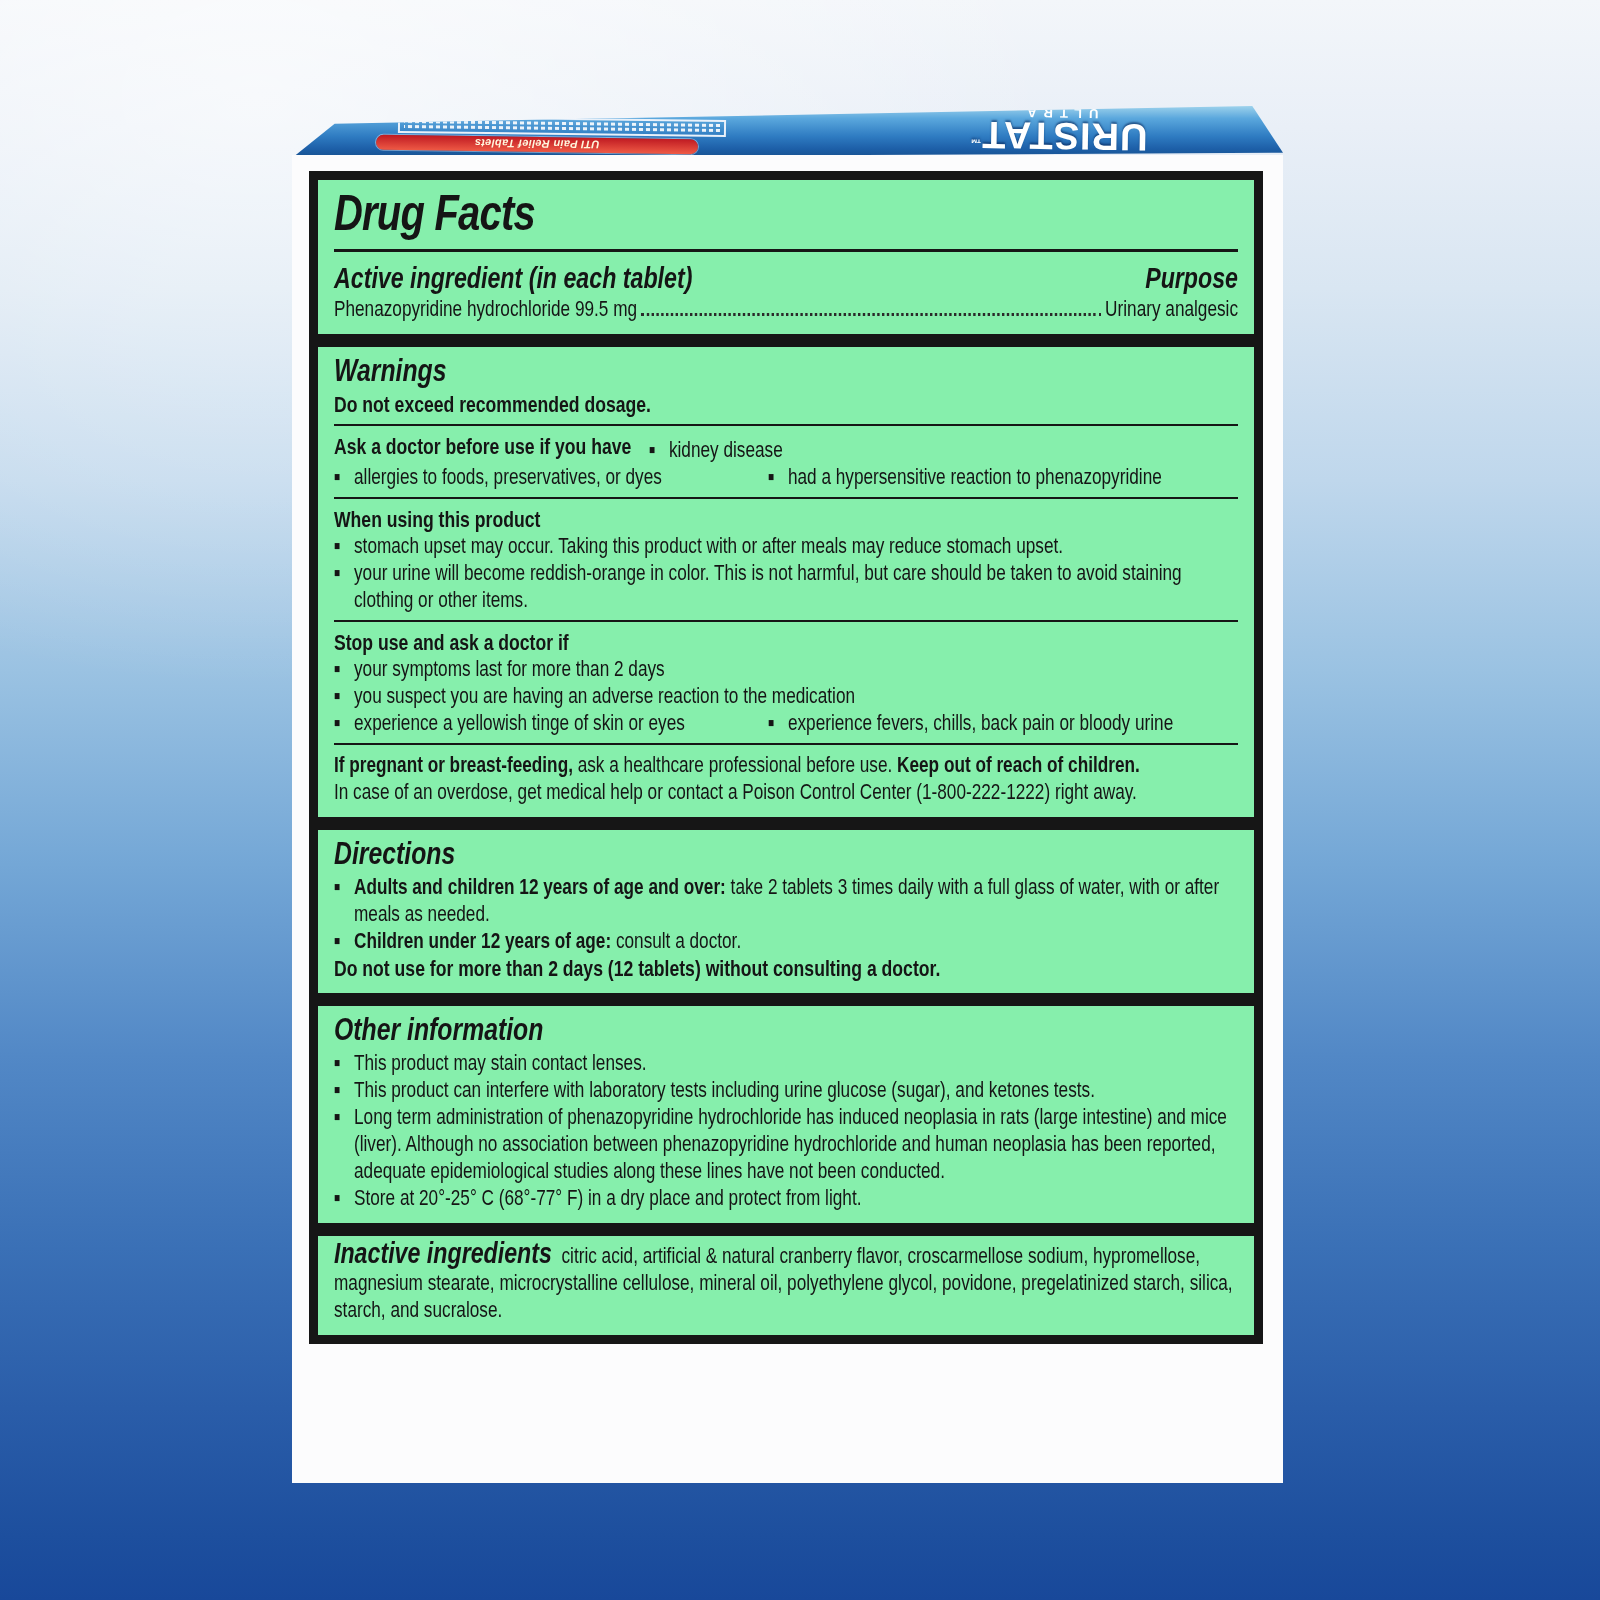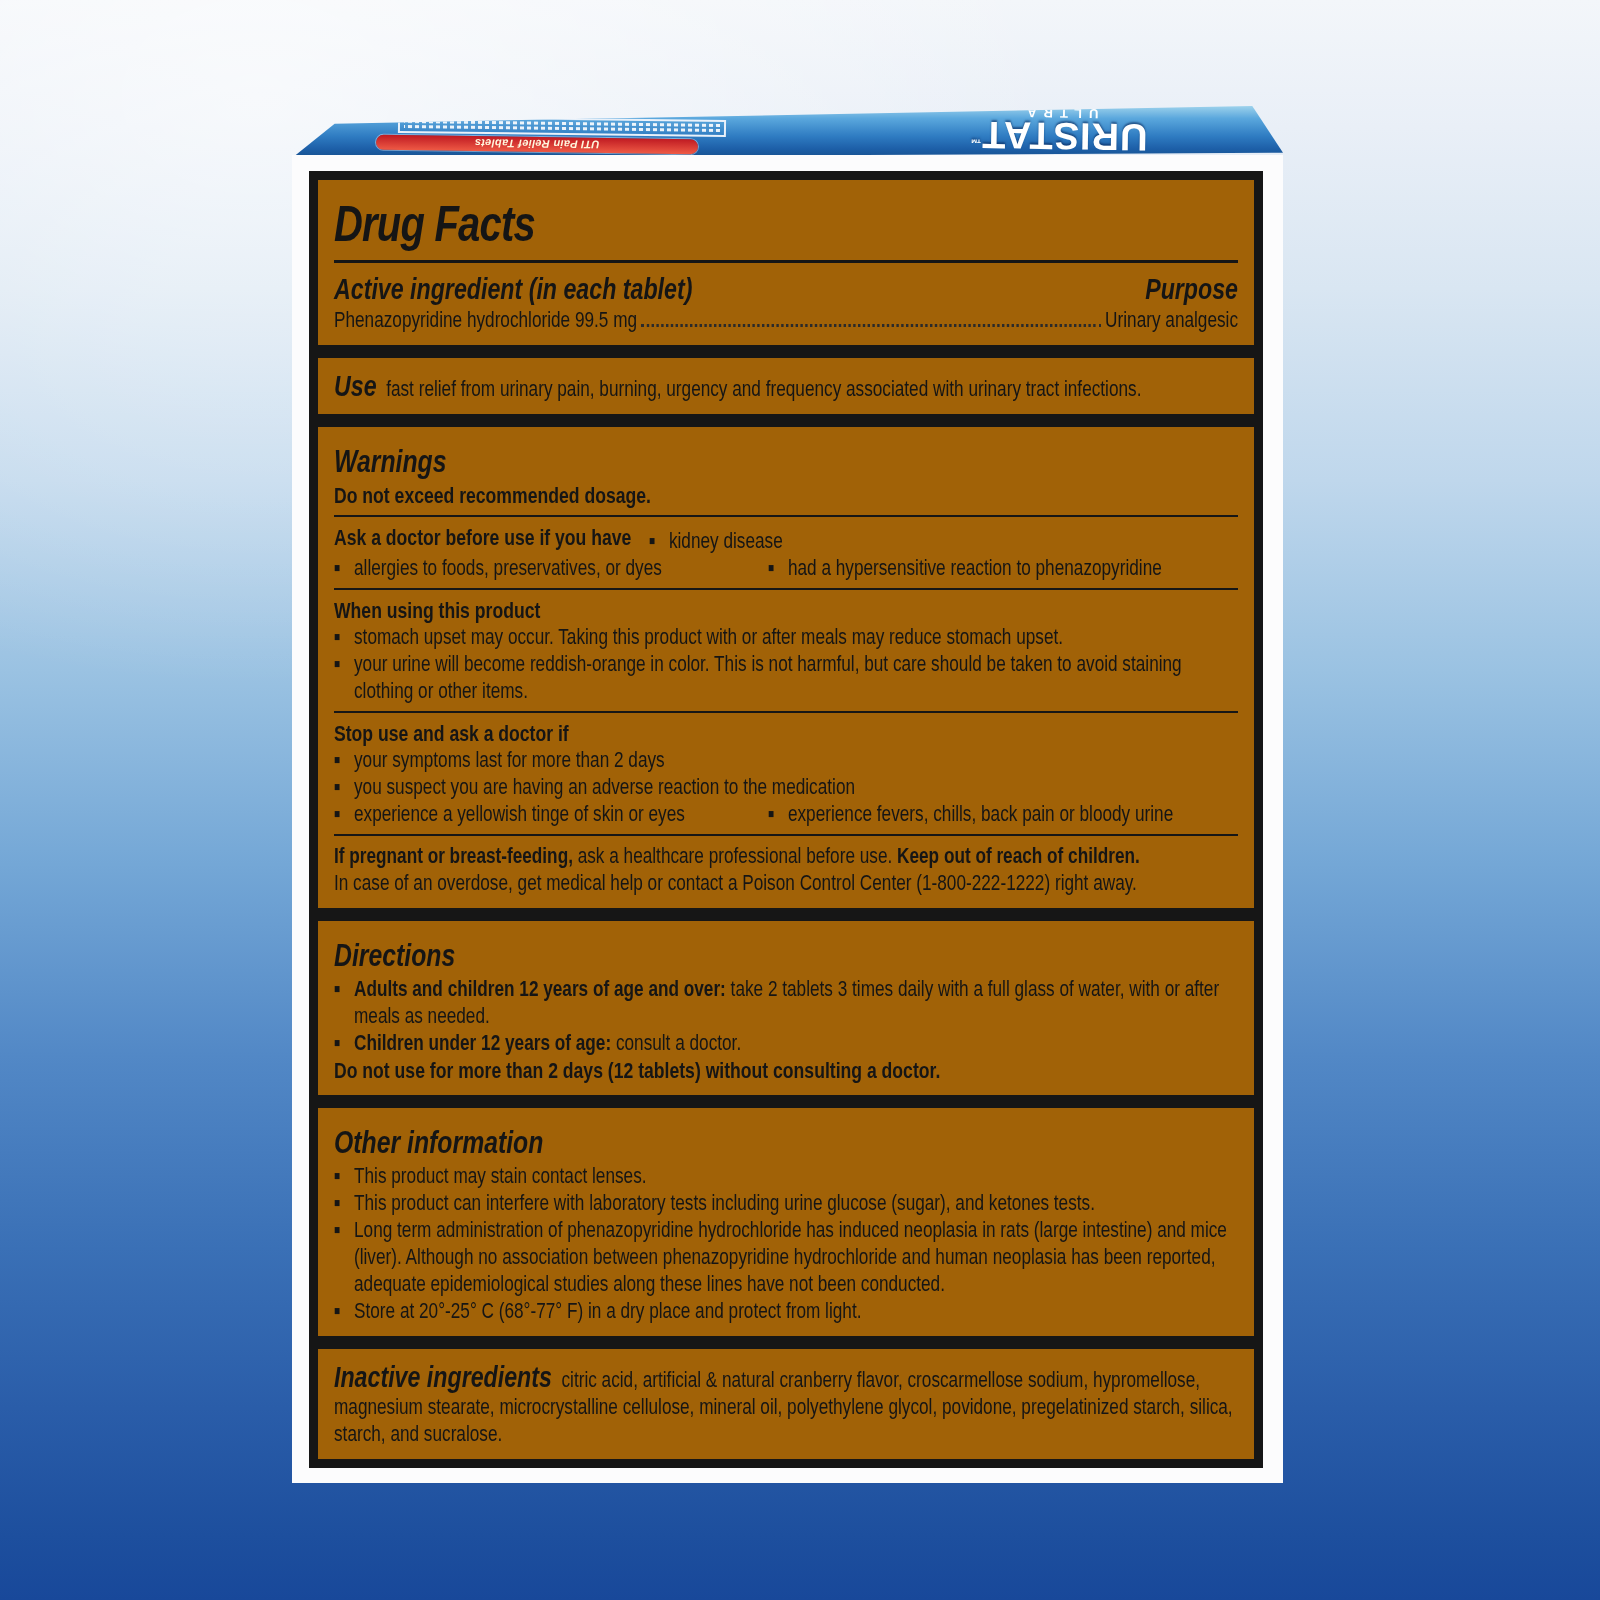--- a/index.html
+++ b/index.html
@@ -35,21 +35,21 @@
     transform:rotate(180.8deg);
   }
   .badge span{font-size:11px;font-weight:700;font-style:italic;color:#fff6dd;letter-spacing:.3px;white-space:nowrap;}
   
   .box-face{position:absolute;left:0;top:49px;width:100%;height:1328px;background:#fcfcfd;}
   
   .panel{
     position:absolute;left:17px;top:16px;width:954px;box-sizing:border-box;
     background:#161616;padding:9px;display:flex;flex-direction:column;gap:13px;
   }
-  section{background:#a16207;padding:15px 16px 11px;overflow:hidden;}
+  section{background:#86efac;padding:4px 16px 11px;overflow:hidden;}
   .sec-inner{width:125%;transform:scaleX(.8);transform-origin:0 0;color:#151515;font-size:21.5px;line-height:27px;letter-spacing:0;}
   .df-title{font-size:50px;line-height:58px;font-weight:bold;font-style:italic;letter-spacing:-1px;}
   .rule{border:0;border-top:3px solid #161616;margin:7px 0 8px;}
   .rule.thin{border-top-width:2.5px;margin:6px 0 7px;}
   .ai-row{display:flex;justify-content:space-between;align-items:baseline;font-weight:bold;font-style:italic;font-size:29px;line-height:36px;}
   .lead-row{display:flex;align-items:baseline;}
   .leader{flex:1;border-bottom:3px dotted #2a2a2a;margin:0 5px 4px;height:1px;}
   .h2{font-size:31px;line-height:40px;font-weight:bold;font-style:italic;}
   .hin{font-size:29px;font-weight:bold;font-style:italic;margin-right:12px;}
   .bh{font-weight:bold;font-size:22px;}
@@ -95,25 +95,20 @@
               <span>Purpose</span>
             </div>
             <div class="lead-row">
               <span>Phenazopyridine hydrochloride 99.5 mg</span>
               <span class="leader"></span>
               <span>Urinary analgesic</span>
             </div>
           </div>
         </section>
 
-        <section>
-          <div class="sec-inner">
-            <span class="hin">Use</span><span>fast relief from urinary pain, burning, urgency and frequency associated with urinary tract infections.</span>
-          </div>
-        </section>
 
         <section>
           <div class="sec-inner">
             <div class="h2">Warnings</div>
             <div class="bh">Do not exceed recommended dosage.</div>
             <hr class="rule thin">
             <div class="askrow">
               <span class="bh">Ask a doctor before use if you have</span>
               <span class="inlineli">
                 <span class="sq">■</span>

